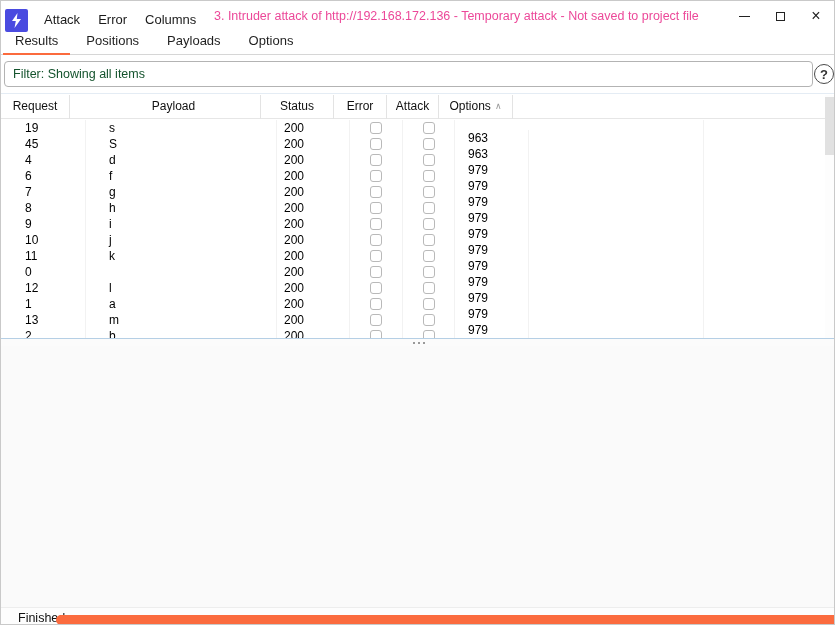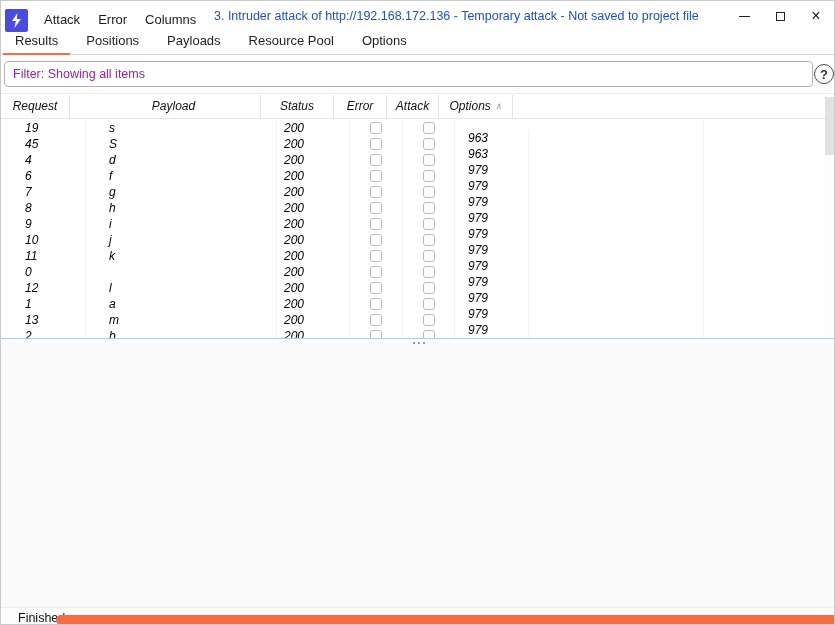--- a/index.html
+++ b/index.html
@@ -4,39 +4,39 @@
 <style>
   * { margin:0; padding:0; box-sizing:border-box; }
   html,body { width:835px; height:625px; background:#fff; font-family:"Liberation Sans", sans-serif; }
   .window { position:relative; width:835px; height:625px; background:#fff; border:1px solid #c9c9c9; overflow:hidden; }
 
   
   .titlebar { position:absolute; left:0; top:0; width:100%; height:39px; background:#fff; display:flex; align-items:center; border-bottom:1px solid #ececec; }
   .app-icon { width:23px; height:23px; margin-left:4px; border-radius:2px; background:#4a4be0; display:flex; align-items:center; justify-content:center; flex:0 0 auto; }
   .menubar { display:flex; margin-left:7px; }
   .menu-item { padding:0 9px; height:30px; line-height:30px; font-size:13px; color:#1a1a1a; cursor:default; }
-  .win-title { position:absolute; left:213px; top:0; height:30px; line-height:30px; font-size:12.5px; color:#1d4ed8; white-space:nowrap; }
+  .win-title { position:absolute; left:213px; top:0; height:30px; line-height:30px; font-size:12.5px; color:#ec4899; white-space:nowrap; }
   .win-controls { position:absolute; right:0; top:0; height:30px; display:flex; }
   .win-btn { width:36px; height:30px; display:flex; align-items:center; justify-content:center; color:#222; }
   .glyph-min { width:11px; height:1px; background:#222; display:block; }
   .glyph-max { width:9px; height:9px; border:1px solid #222; display:block; }
   .glyph-close { font-size:16px; line-height:1; color:#222; }
 
   
   .tabbar { position:absolute; left:0; top:31px; width:100%; height:23px; display:flex; border-bottom:1px solid #d6d6d6; background:#fff;align-items:flex-end; }
   .tab { position:relative; padding:0 14px; height:23px; line-height:20px; font-size:13px; color:#1f1f1f; cursor:default; }
   .tab.selected::after { content:""; position:absolute; left:2px; right:2px; bottom:-2px; height:3px; background:var(--accent); }
 
   
   .filterbar { position:absolute; left:0; top:54px; width:100%; height:38px; background:#fff; }
-  .filter-box { position:absolute; left:3px; top:6px; width:809px; height:26px; border:1px solid #b3b3b3; border-radius:4px; background:#fff; font-size:12.5px; color:#a21caf; line-height:24px; padding-left:8px; overflow:hidden; }
+  .filter-box { position:absolute; left:3px; top:6px; width:809px; height:26px; border:1px solid #b3b3b3; border-radius:4px; background:#fff; font-size:12.5px; color:#14532d; line-height:24px; padding-left:8px; overflow:hidden; }
   .help-icon { position:absolute; left:813px; top:9px; width:20px; height:20px; border:1.5px solid #4a4a4a; border-radius:50%; display:flex; align-items:center; justify-content:center; font-size:13px; font-weight:bold; color:#333; background:#fff; }
 
   
-  .table-wrap { position:absolute; left:0; top:92px; width:100%; height:245px; border-top:1px solid #e4ecf4; background:#fff;font-style:italic; }
+  .table-wrap { position:absolute; left:0; top:92px; width:100%; height:245px; border-top:1px solid #e4ecf4; background:#fff; }
   .thead { position:absolute; left:0; top:1px; width:826px; height:24px; display:flex; border-bottom:1px solid #e6e6e6; background:#fff; }
   .th { height:24px; line-height:23px; font-size:12px; color:#111; text-align:center; border-right:1px solid #e3e3e3; white-space:nowrap; overflow:hidden; }
   .sort-caret { font-size:9px; color:#9a9a9a; margin-left:4px; position:relative; top:-1px; }
   .tbody { position:absolute; left:16px; top:26px; width:826px; height:218px; overflow:hidden; }
   .tr { display:flex; height:16px; }
   .td { height:16px; line-height:16px; font-size:12px; color:#000; border-right:1px solid #f2f2f2; white-space:nowrap; overflow:hidden; }
   .c-request { width:69px; }  .c-payload { width:174px;margin-left:17px; } .c-status { width:73px; }
   .c-error   { width:53px; }  .c-timeout { width:52px; }  .c-length { width:74px; }
   .c-comment { width:175px; } .c-rest { flex:1 1 auto; border-right:none; }
   .td.c-request { padding-left:8px; } .td.c-payload { padding-left:6px; }
@@ -86,21 +86,20 @@
       <div class="win-btn">
           <span class="glyph-close">×</span>
         </div>
     </div>
   </div>
 
   <div class="tabbar">
     <div class="tab selected">Results</div>
     <div class="tab">Positions</div>
     <div class="tab">Payloads</div>
-    <div class="tab">Resource Pool</div>
     <div class="tab">Options</div>
   </div>
 
   <div class="filterbar">
     <div class="filter-box">Filter: Showing all items</div>
     <div class="help-icon">?</div>
   </div>
 
   <div class="table-wrap">
     <div class="thead">

